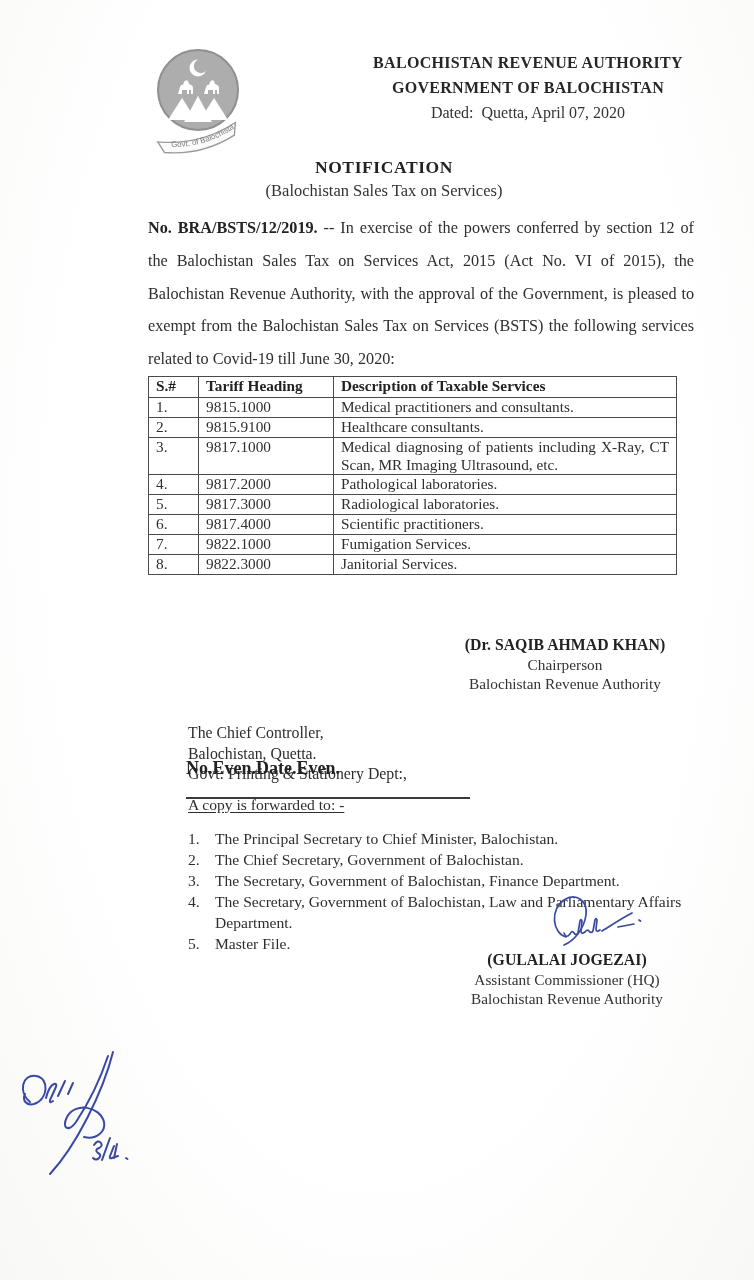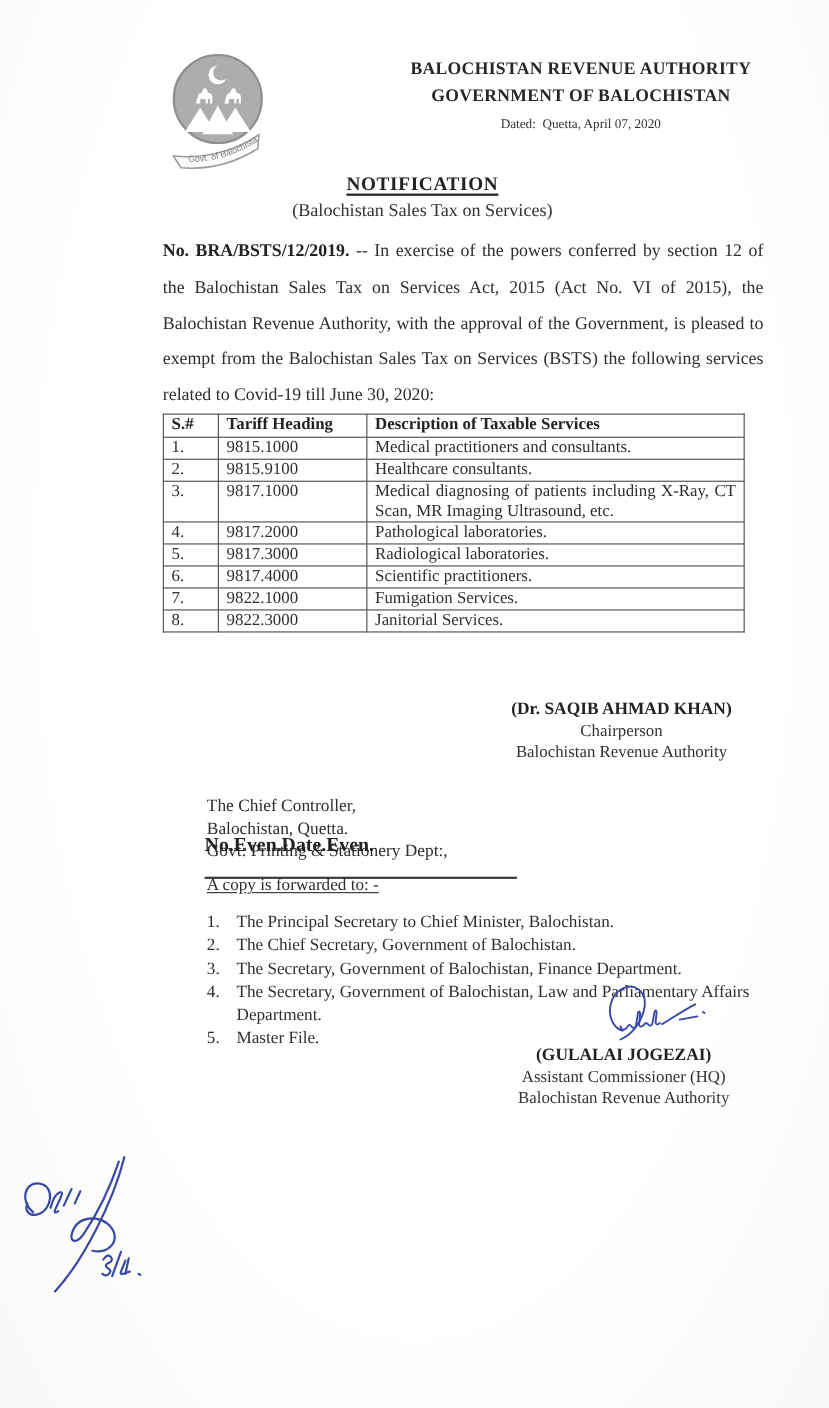--- a/index.html
+++ b/index.html
@@ -14,26 +14,26 @@
     position:relative;width:754px;height:1280px;
     background:radial-gradient(ellipse at 50% 40%, #ffffff 60%, #f8f8f6 100%);
   }
   
   .emblem{position:absolute;left:146px;top:46px;width:108px;height:112px;}
   .header-text{
     position:absolute;left:372px;top:50px;width:312px;
     text-align:center;
   }
   .header-text .org{font-weight:bold;font-size:16px;line-height:25px;letter-spacing:.3px;color:#262626;}
-  .header-text .dated{font-size:12px;line-height:25px;white-space:pre-wrap;color:#333;font-family:Liberation Serif, serif;}
+  .header-text .dated{font-size:16px;line-height:25px;white-space:pre-wrap;color:#333;font-family:Liberation Serif, serif;}
   
   .title-wrap{position:absolute;left:0;top:157px;width:768px;text-align:center;}
   .doc-title{
     font-weight:bold;font-size:17.5px;letter-spacing:.6px;color:#222;
-    text-decoration:underline;text-decoration-thickness:2px;text-underline-offset:3px;
+    text-decoration-thickness:2px;text-underline-offset:3px;
   }
   .doc-subtitle{font-size:16.5px;margin-top:3px;color:#333;}
   
   .body-para{
     position:absolute;left:148px;top:212px;width:546px;
     font-size:16.2px;line-height:32.8px;text-align:justify;color:#2e2e2e;
   }
   .body-para b{color:#222;}
   
   table.services{

